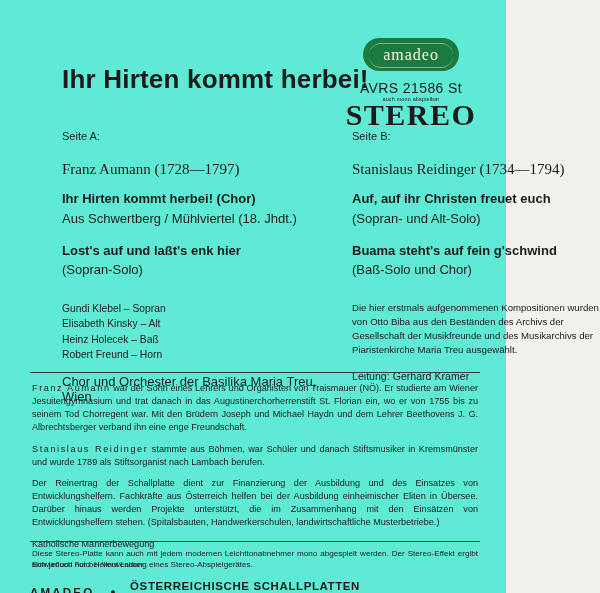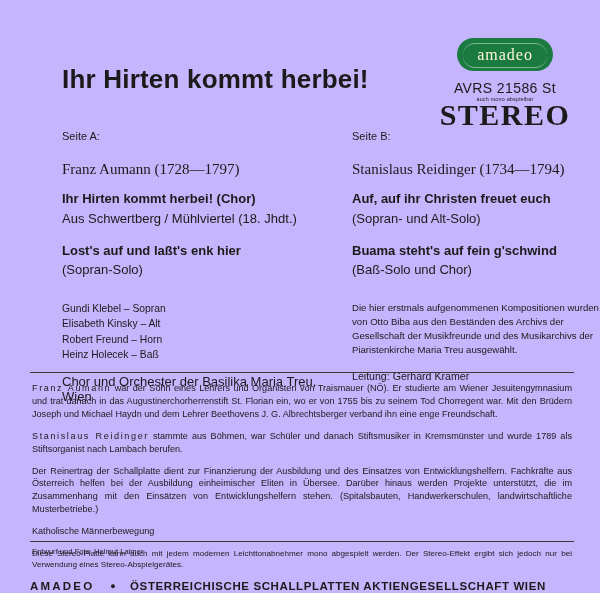--- a/index.html
+++ b/index.html
@@ -9,23 +9,23 @@
   body {
     width: 600px;
     height: 593px;
     background: #f2f1ec;
     font-family: "Liberation Sans", sans-serif;
     color: #1b1b1b;
     overflow: hidden;
   }
   .sleeve {
     position: relative;
-    width: 600px;
+    width: 506px;
     height: 593px;
-    background: #c4b5fd;
+    background: #5eead4;
     box-sizing: border-box;
   }
   .inner {
     position: absolute;
     left: 30px;
     top: 24px;
     right: 26px;
     bottom: 18px;
   }
 
@@ -255,22 +255,22 @@
         </div>
 
         <div class="work">
           <div class="work-title">Lost's auf und laßt's enk hier</div>
           <div class="work-sub">(Sopran-Solo)</div>
         </div>
 
         <div class="performers">
           <div>Gundi Klebel – Sopran</div>
           <div>Elisabeth Kinsky – Alt</div>
+          <div>Heinz Holecek – Baß</div>
           <div>Robert Freund – Horn</div>
-          <div>Heinz Holecek – Baß</div>
         </div>
 
         <div class="ensemble">Chor und Orchester der Basilika Maria Treu, Wien</div>
       </div>
 
       <div class="col right">
         <div class="side-label">Seite B:</div>
         <div class="composer">Stanislaus Reidinger (1734—1794)</div>
 
         <div class="work">

